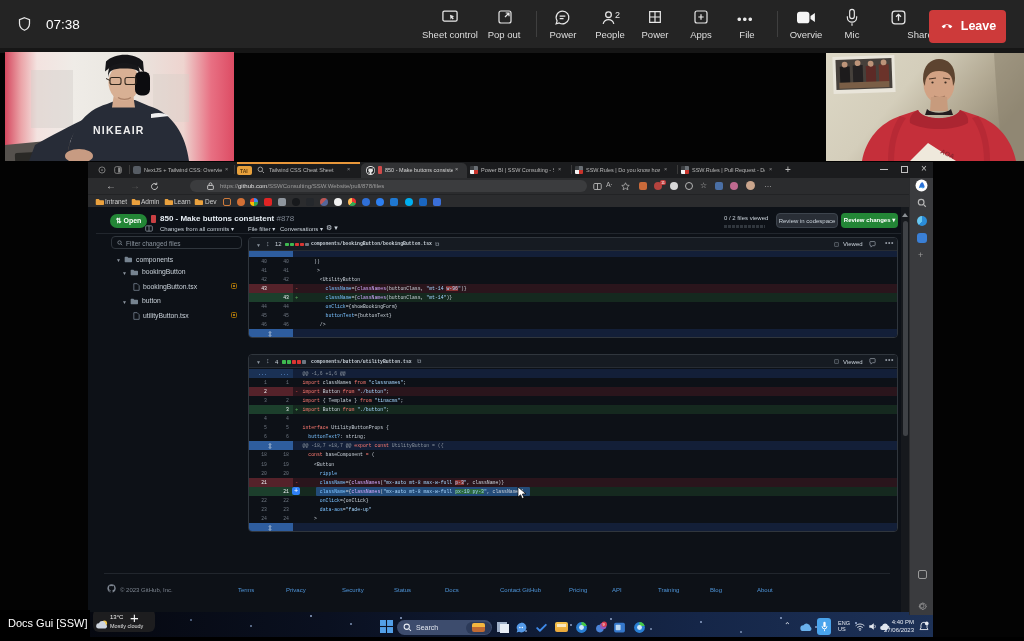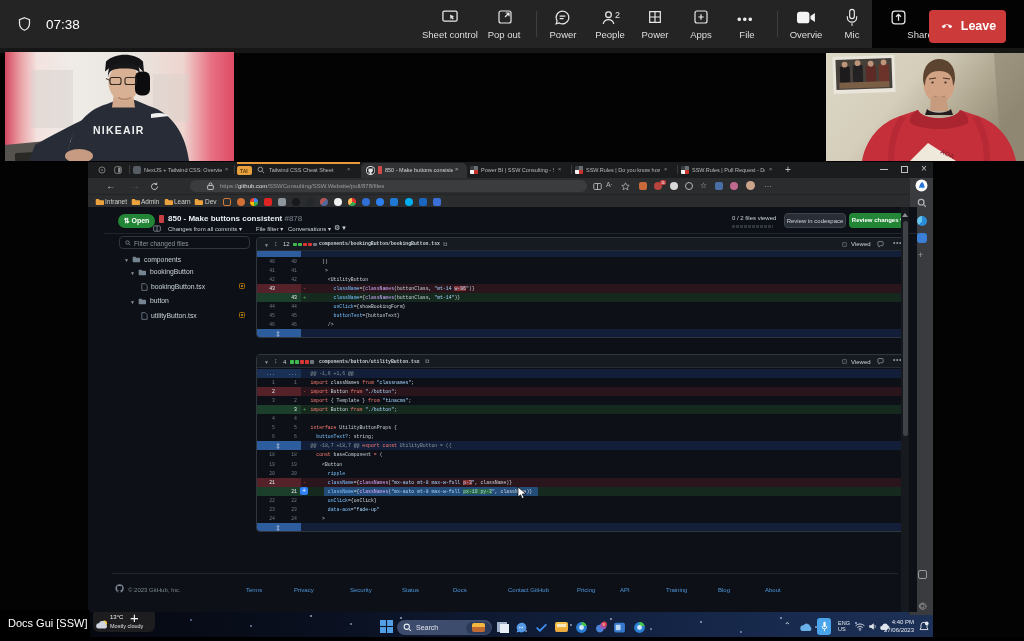--- a/index.html
+++ b/index.html
@@ -1,33 +1,33 @@
 <!DOCTYPE html>
 <html><head><meta charset="utf-8"><style>
 *{margin:0;padding:0;box-sizing:border-box}
 html,body{width:1024px;height:641px;background:#000;overflow:hidden;font-family:"Liberation Sans",sans-serif}
 #root{position:relative;width:1024px;height:641px;background:#030303}
 
-#topbar{position:absolute;left:0;top:0;width:872px;height:48px;background:#242424}
+#topbar{position:absolute;left:0;top:0;width:1024px;height:48px;background:#242424}
 #topbar .lbl{position:absolute;top:29px;font-size:9.5px;color:#dedede;text-align:center;width:70px;margin-left:-35px}
 #topbar svg{position:absolute}
 .tdiv{position:absolute;top:11px;width:1px;height:26px;background:#3f3f3f}
 #leave{position:absolute;left:929px;top:10px;width:77px;height:33px;background:#cd3a3a;border-radius:4px;color:#fff;font-size:12.5px;font-weight:bold;text-align:center;line-height:33px}
 
 #vidL{position:absolute;left:5px;top:52px;width:229px;height:109px;overflow:hidden}
 #vidR{position:absolute;left:826px;top:53px;width:198px;height:108px;overflow:hidden}
 
 #taskbar{position:absolute;left:0;top:612px;width:933px;height:25px;background:linear-gradient(90deg,#04050a 0%,#0a1020 35%,#152648 75%,#1d3156 100%)}
 
 #edge{position:absolute;left:88px;top:162px;width:845px;height:450px;background:#0d1117}
 #tabstrip{position:absolute;left:0;top:0;width:845px;height:16px;background:#1b1c1e}
 #toolbar{position:absolute;left:0;top:16px;width:845px;height:16px;background:#2b2c2e}
 #bookmarks{position:absolute;left:0;top:32px;width:821px;height:13px;background:#2b2c2e;border-top:1px solid #222325}
 #sidebar{position:absolute;left:821px;top:16px;width:24px;height:437px;background:#3a3b3e;border-left:1px solid #2a2b2d}
-#page{position:absolute;left:16px;top:45px;width:813px;height:405px;background:#0d1117;overflow:hidden}
+#page{position:absolute;left:8px;top:45px;width:813px;height:405px;background:#0d1117;overflow:hidden}
 #scroll{position:absolute;left:813px;top:45px;width:8px;height:405px;background:#16191d}
 #scroll .thumb{position:absolute;left:1.5px;top:4px;width:5px;height:230px;background:#3f4246;border-radius:2.5px}
 .tab{position:absolute;top:2px;height:14px;font-size:5.5px;color:#b8b8b8;white-space:nowrap;overflow:hidden}
 .fav{position:absolute;width:8px;height:8px;border-radius:2px}
 .ssw{background:conic-gradient(#6a6f74 0 25%,#c8342c 25% 50%,#f2f2f2 50% 75%,#3a3d40 75%);border-radius:1px}
 .fold{position:absolute;top:3px}
 .bl{position:absolute;top:3px;font-size:6.5px;color:#cfcfcf}
 .bi{position:absolute;top:2.5px;width:8px;height:8px;border-radius:2px}
 
 .drow{position:absolute;left:0;width:650px;height:9.1px;font-size:4.8px;line-height:9.1px;white-space:pre;font-family:"Liberation Mono",monospace;color:#c9d1d9}

